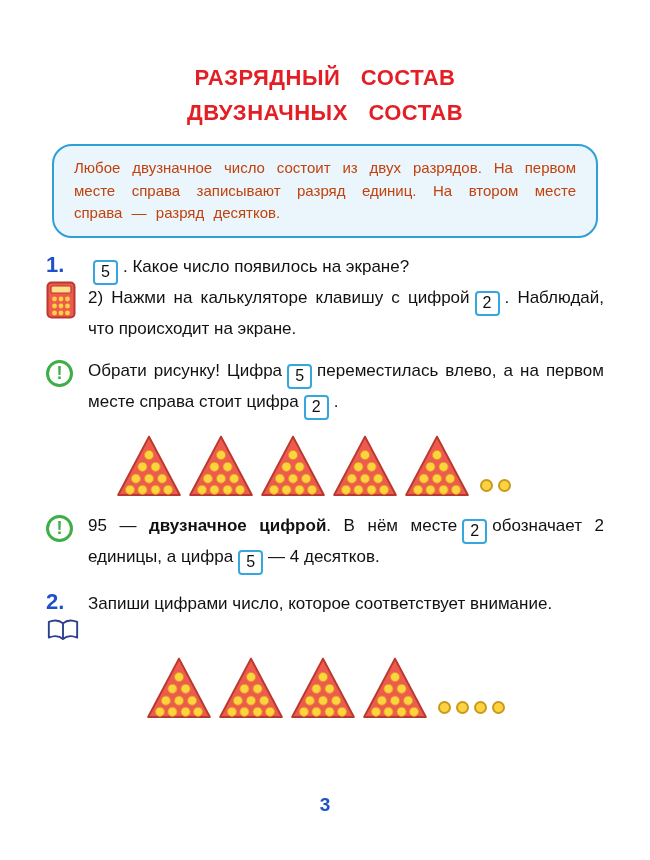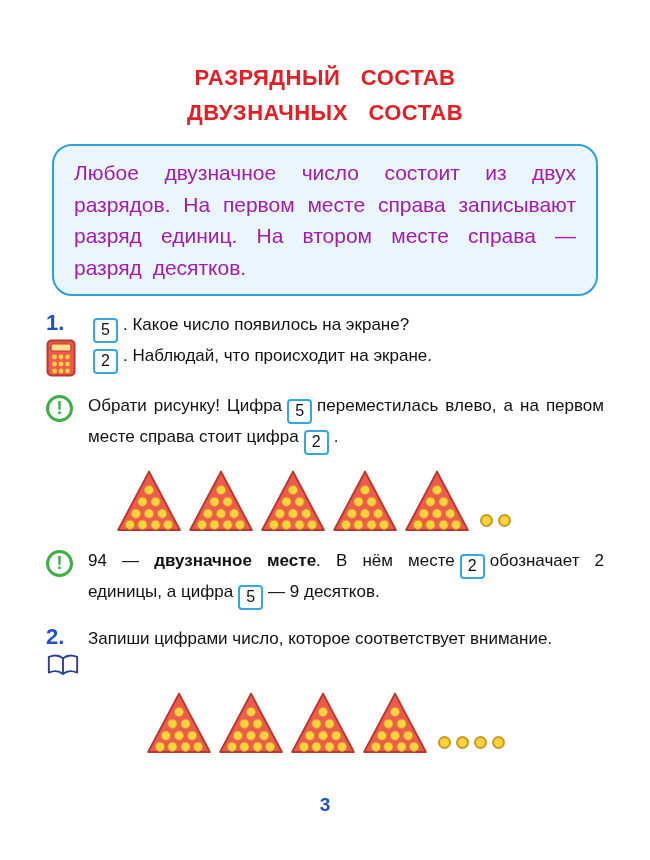--- a/index.html
+++ b/index.html
@@ -16,21 +16,21 @@
     font-size:22px; line-height:1.6; letter-spacing:0.5px;
     word-spacing:14px; margin-top:22px;
   }
   .title .tline { display:block; }
 
   
   .rule-box {
     margin:14px 6px 0 6px;
     border:2px solid #2f9fd8; background:#eaf6fc;
     border-radius:20px; padding:11px 20px;
-    font-size:21px; line-height:1.5; color:#a21caf;
+    font-size:15px; line-height:1.5; color:#c2410c;
     text-align:justify; word-spacing:5px;
   }
 
   
   .row { display:flex; margin-top:16px; }
   .gutter { width:42px; flex:0 0 42px; display:flex; flex-direction:column; align-items:flex-start; gap:5px; }
   .content { flex:1; font-size:17px; line-height:1.55; text-align:justify; }
   .task-num { color:#2050c8; font-weight:bold; font-size:22px; line-height:1; }
 
   .digit-box {
@@ -101,21 +101,21 @@
         </svg>
       </div>
     </div>
     <div class="content">
       <p>
         <span class="digit-box">
             <span>5</span>
           </span><span>. Какое число появилось на экране?</span>
       </p>
       <p>
-        <span class="digit-box">
+        <span>2) Нажми на калькуляторе клавишу с цифрой</span><span class="digit-box">
             <span>2</span>
           </span><span>. Наблюдай, что происходит на экране.</span>
       </p>
     </div>
   </div>
 
   <div class="row">
     <div class="gutter">
       <div class="note-icon">!</div>
     </div>
@@ -201,25 +201,25 @@
         <span class="unit-dot"></span>
       </span>
     </div>
 
   <div class="row">
     <div class="gutter">
       <div class="note-icon">!</div>
     </div>
     <div class="content">
       <p>
-        <span>94 —</span>&nbsp;<b>двузначное месте</b><span>. В нём месте</span><span class="digit-box">
+        <span>95 —</span>&nbsp;<b>двузначное цифрой</b><span>. В нём месте</span><span class="digit-box">
             <span>2</span>
           </span><span>обозначает 2 единицы, а цифра</span><span class="digit-box">
             <span>5</span>
-          </span><span>— 9 десятков.</span>
+          </span><span>— 4 десятков.</span>
       </p>
     </div>
   </div>
 
   <div class="row">
     <div class="gutter">
       <div class="task-num">2.</div>
       <div class="book-icon">
         <svg width="34" height="24" viewBox="0 0 36 24">
           <path d="M18 5 C14 1.5 8 1.5 3 3.5 L3 20 C8 18 14 18 18 21.5 C22 18 28 18 33 20 L33 3.5 C28 1.5 22 1.5 18 5 Z" fill="#ffffff" stroke="#2b3f8c" stroke-width="2" stroke-linejoin="round"></path>

